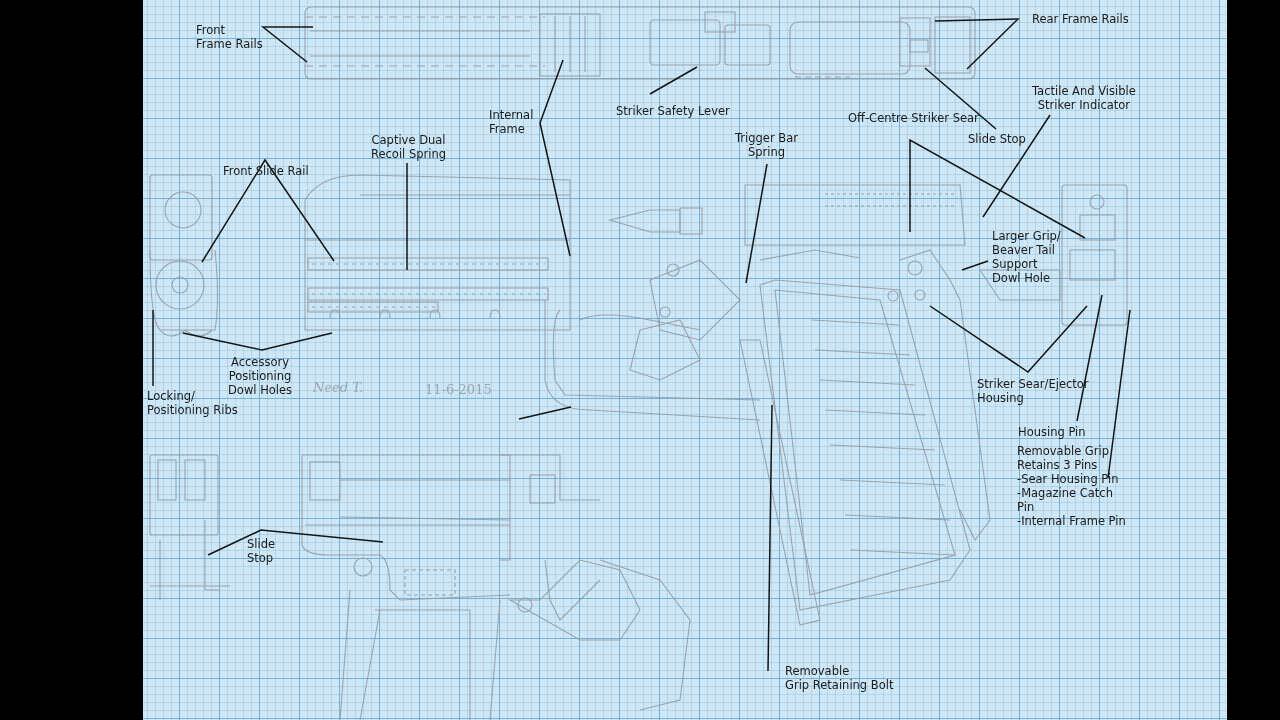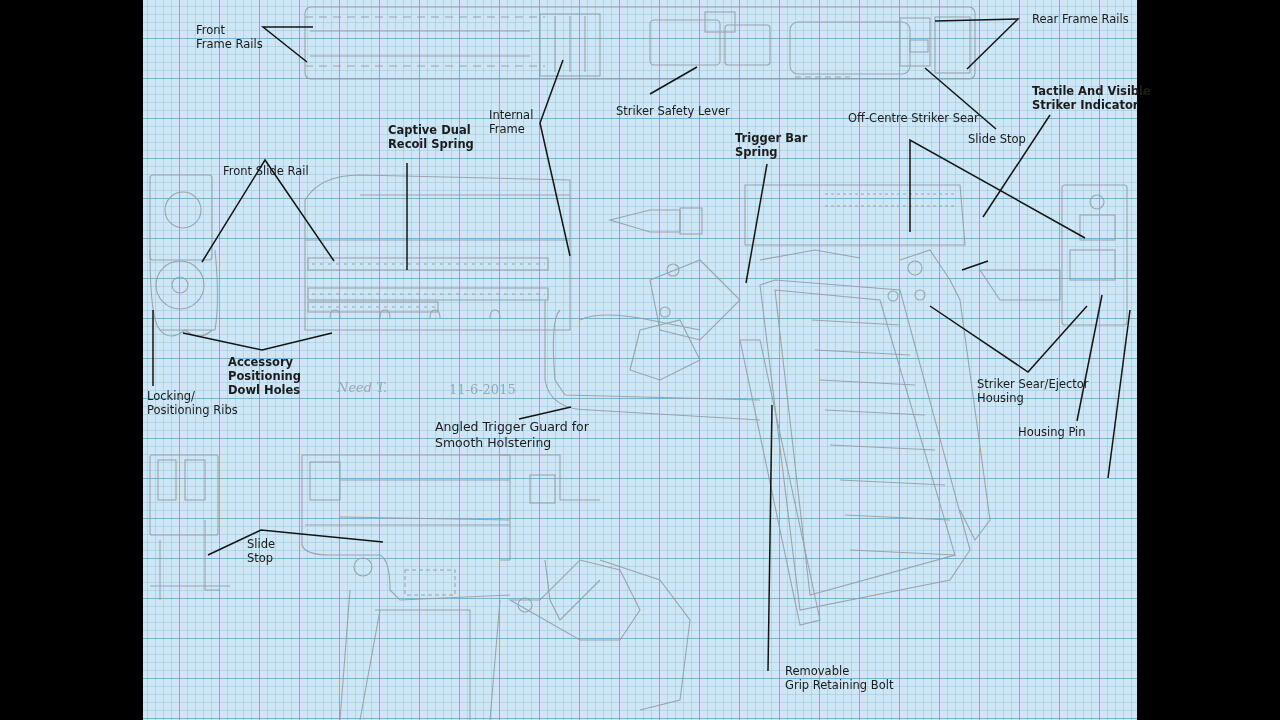--- a/index.html
+++ b/index.html
@@ -1,30 +1,30 @@
 <!DOCTYPE html>
 <html><head>
 <meta charset="utf-8">
 <style>
   html,body{margin:0;padding:0;background:#000;}
   body{width:1280px;height:720px;position:relative;overflow:hidden;font-family:"DejaVu Sans","Liberation Sans",sans-serif;}
-  #paper{position:absolute;left:143px;top:0;width:994px;height:720px;
+  #paper{position:absolute;left:143px;top:0;width:1084px;height:720px;
     background-color:#cfe6f4;
     background-image:
       linear-gradient(to right, rgba(70,150,200,0.55) 1px, transparent 1px),
       linear-gradient(to bottom, rgba(70,150,200,0.55) 1px, transparent 1px),
       linear-gradient(to right, rgba(90,165,210,0.25) 1px, transparent 1px),
       linear-gradient(to bottom, rgba(90,165,210,0.25) 1px, transparent 1px);
     background-size:40px 40px,40px 40px,8px 8px,8px 8px;
     background-position:-4px 0,0 -2px,-4px 0,0 -2px;
   }
   #drawing{position:absolute;left:0;top:0;}
   .lbl{position:absolute;font-size:11.5px;line-height:14px;color:#1b1b1b;white-space:pre;}
-  .lbl.c{font-weight:bold;}
-  .sig{position:absolute;font-size:13px;color:#9aa7b0;font-family:"DejaVu Serif",serif;font-style:italic;margin-left:24px;}
+  .lbl.c{text-align:center;}
+  .sig{position:absolute;font-size:13px;color:#9aa7b0;font-family:"DejaVu Serif",serif;font-style:italic;}
 </style>
 </head>
 <body>
 
 <div id="paper">
 
   <svg id="drawing" width="994" height="720" viewBox="143 0 994 720">
     <g fill="none" stroke="#8f9aa3" stroke-width="1.1" opacity="0.85">
 
       <rect x="305" y="7" width="670" height="72" rx="6"></rect>
@@ -178,33 +178,41 @@
   <div class="lbl" style="left:878px;top:12px;padding-left:11px;">Rear Frame Rails</div>
   <div class="lbl" style="left:346px;top:108px;">Internal
 Frame</div>
   <div class="lbl" style="left:473px;top:104px;">Striker Safety Lever</div>
   <div class="lbl" style="left:705px;top:111px;">Off-Centre Striker Sear</div>
   <div class="lbl" style="left:825px;top:132px;">Slide Stop</div>
   <div class="lbl c" style="left:889px;top:84px;">Tactile And Visible
 Striker Indicator</div>
   <div class="lbl c" style="left:592px;top:131px;">Trigger Bar
 Spring</div>
-  <div class="lbl c" style="left:228px;top:123px;padding-left:17px;">Captive Dual
+  <div class="lbl c" style="left:228px;top:133px;">Captive Dual
 Recoil Spring</div>
   <div class="lbl" style="left:80px;top:140px;margin-top:24px;">Front Slide Rail</div>
+  <div class="lbl" style="left:849px;top:229px;">Larger Grip/
+Beaver Tail
+Support
+Dowl Hole</div>
   <div class="lbl c" style="left:85px;top:355px;">Accessory
 Positioning
 Dowl Holes</div>
   <div class="lbl" style="left:4px;top:389px;">Locking/
 Positioning Ribs</div>
-  <div class="lbl" style="left:292px;top:419px;font-size:12.5px;line-height:16px;">Angled Trigger Guard for
-Smooth Holstering</div>
   <div class="lbl" style="left:834px;top:377px;">Striker Sear/Ejector
 Housing</div>
   <div class="lbl" style="left:875px;top:425px;">Housing Pin</div>
+  <div class="lbl" style="left:874px;top:444px;">Removable Grip
+Retains 3 Pins
+-Sear Housing Pin
+-Magazine Catch
+Pin
+-Internal Frame Pin</div>
   <div class="lbl" style="left:104px;top:494px;margin-top:43px;">Slide
 Stop</div>
   <div class="lbl" style="left:636px;top:664px;margin-left:6px;">Removable
 Grip Retaining Bolt</div>
 
   <div class="sig" style="left:170px;top:380px;">Need T.</div>
   <div class="sig" style="left:282px;top:382px;font-style:normal;">11-6-2015</div>
 </div>
 
 </body></html>

